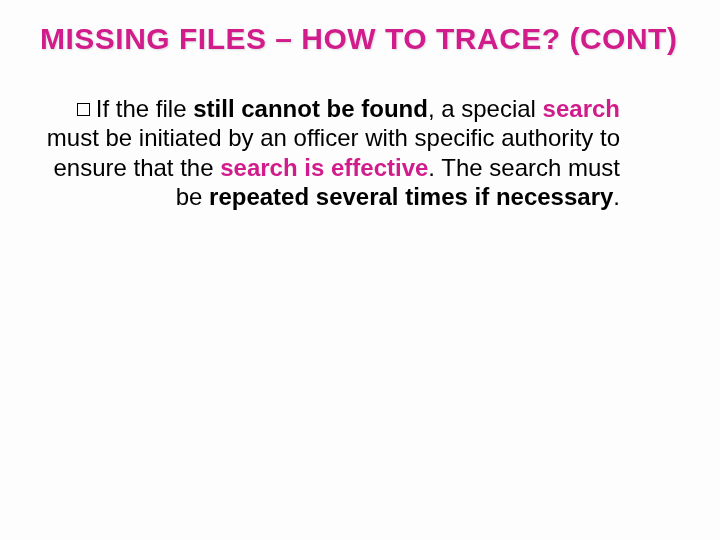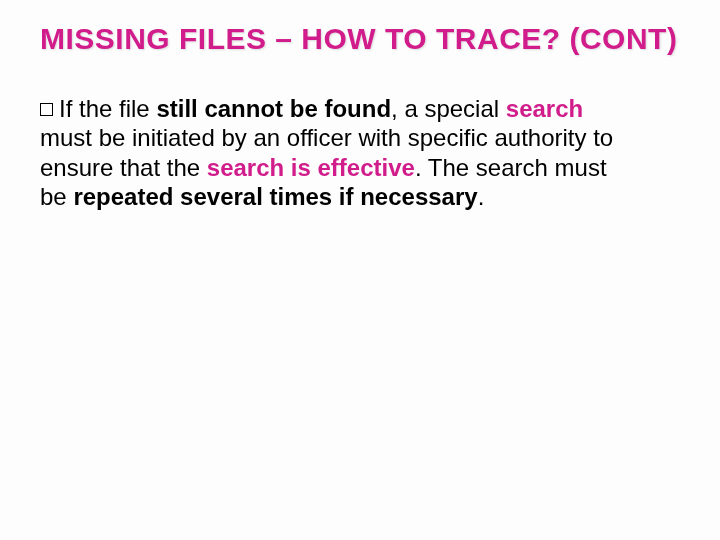--- a/index.html
+++ b/index.html
@@ -27,20 +27,21 @@
       0 0 1px #fff,
       1px 1px 2px rgba(0,0,0,0.15);
     margin: 0 0 38px 0;
     white-space: nowrap;
   }
   .body {
     color: #000;
     font-size: 24px;
     line-height: 1.22;
     max-width: 580px;
+    text-align: right;
   }
   .item {
     margin: 0 0 2px 0;
     text-indent: -0.0em;
   }
   .checkbox {
     display: inline-block;
     width: 13px;
     height: 13px;
     border: 1.5px solid #000;

